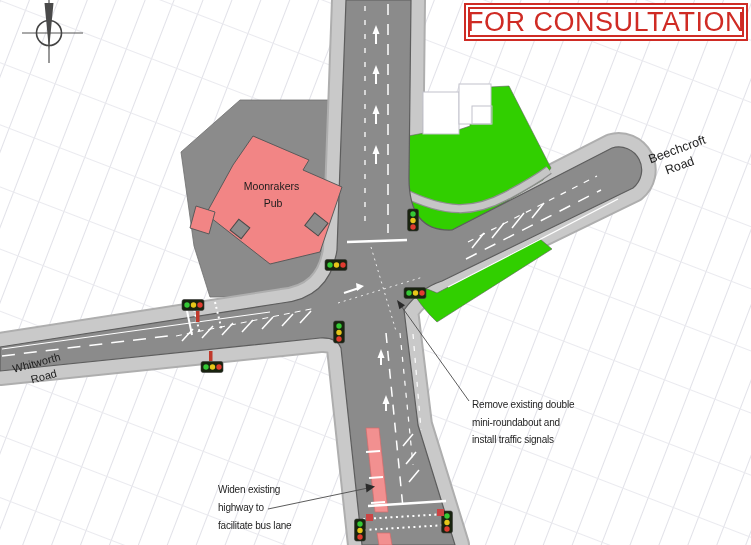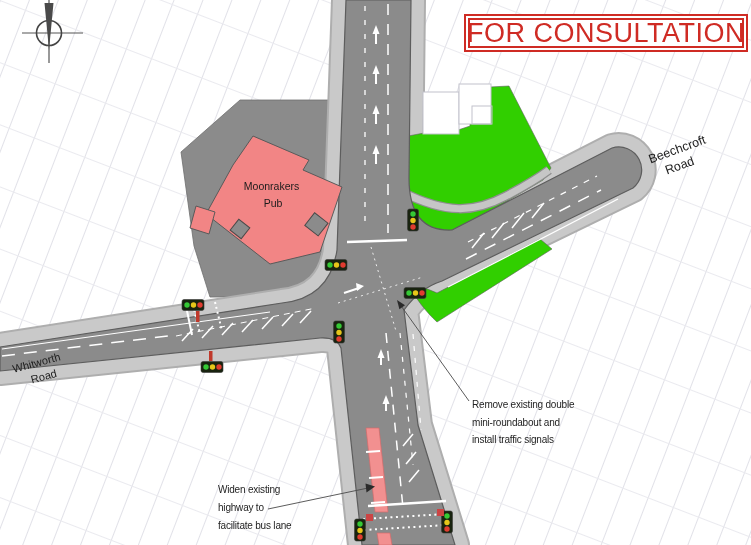--- a/index.html
+++ b/index.html
@@ -4,21 +4,21 @@
 <style>
   html,body{margin:0;padding:0;background:#ffffff;}
   .stage{position:relative;width:751px;height:545px;overflow:hidden;background:#ffffff;
          font-family:"Liberation Sans",sans-serif;}
   .stage svg{position:absolute;left:0;top:0;}
   svg text{font-family:"Liberation Sans",sans-serif;fill:#1c1c1c;}
   .map-label{font-size:11px;}
   .note-text{font-size:10px;letter-spacing:-0.2px;fill:#242424;}
   .pub-text{font-size:10.5px;}
   .beech-text{font-size:12.5px;}
-  .banner{position:absolute;left:464px;top:14px;width:284px;height:38px;
+  .banner{position:absolute;left:464px;top:3px;width:284px;height:38px;
           border:2px solid #cf2b24;background:#ffffff;box-sizing:border-box;}
   .banner-inner{position:absolute;left:2px;top:2px;right:2px;bottom:2px;
           border:2px solid #cf2b24;display:flex;align-items:center;justify-content:center;}
   .banner-text{color:#cf2b24;font-size:27px;letter-spacing:0.5px;white-space:nowrap;}
 </style>
 </head>
 <body>
 
 <div class="stage">
 <svg width="751" height="545" viewBox="0 0 751 545">

